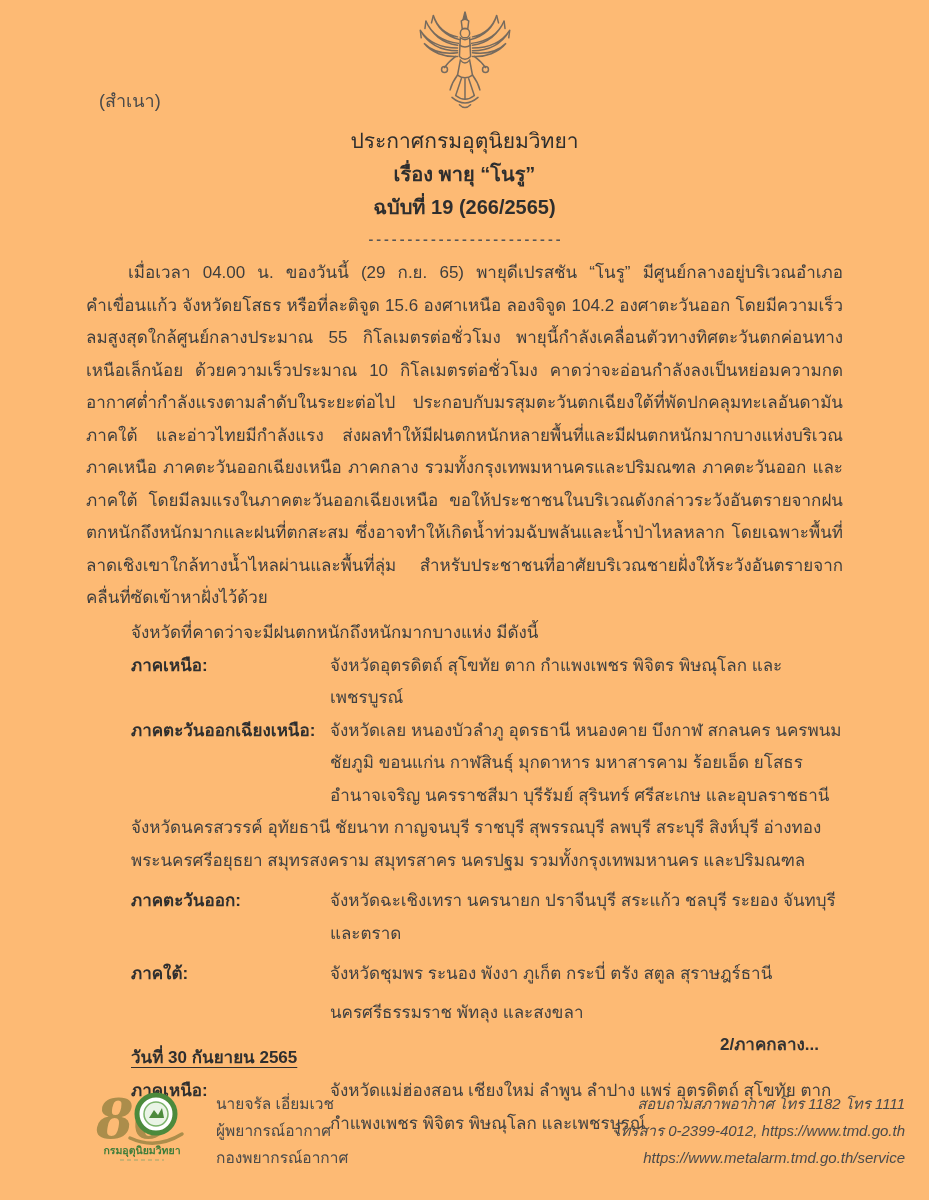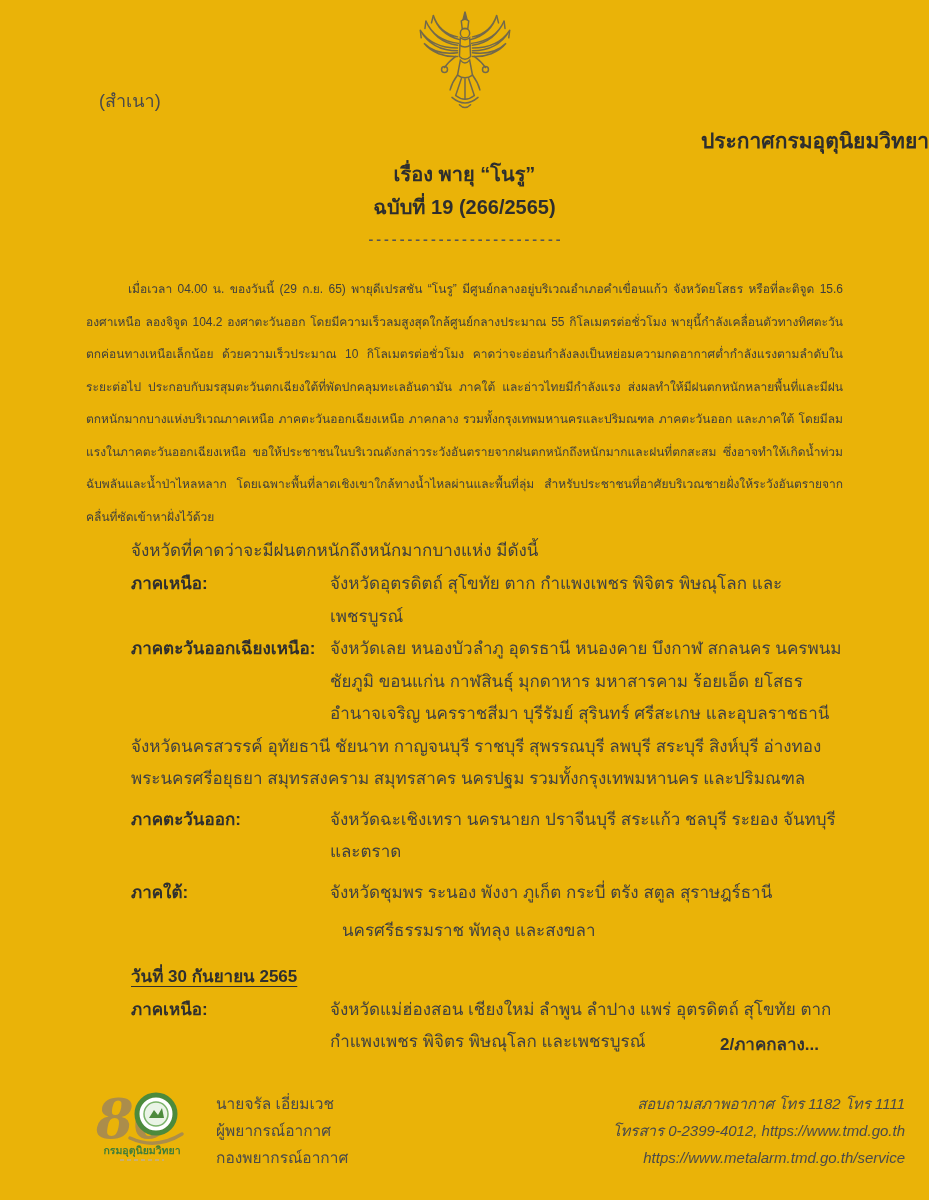--- a/index.html
+++ b/index.html
@@ -2,46 +2,46 @@
 <html lang="th"><head>
 <meta charset="utf-8">
 <style>
   * { margin:0; padding:0; box-sizing:border-box; }
   html,body { background:#ffffff; }
   body {
     width:929px; height:1200px; overflow:hidden;
     font-family:"Liberation Sans","DejaVu Sans",sans-serif;
     color:#3e3e3e;
   }
-  .page { position:relative; width:929px; height:1200px; background:#eab308; }
+  .page { position:relative; width:929px; height:1200px; background:#fdba74; }
 
   .copy-label {
     position:absolute; left:99px; top:86px;
     font-size:18px; color:#4a4a4a;
   }
 
   .garuda {
     position:absolute; left:50%; transform:translateX(-50%); top:8px;
     width:112px; height:108px; opacity:.82;
   }
 
   .header { padding-top:124px; text-align:center; }
-  .doc-title   { font-size:21px; font-weight:bold; color:#2e2e2e; line-height:34px;text-align:right; }
+  .doc-title   { font-size:21px; font-weight:normal; color:#2e2e2e; line-height:34px; }
   .doc-subject { font-size:20px; font-weight:bold; color:#2e2e2e; line-height:33px; }
   .doc-issue   { font-size:20px; font-weight:bold; color:#2e2e2e; line-height:33px; }
   .divider {
     display:block; margin-top:10px;
     font-size:13px; font-weight:bold; letter-spacing:0; color:#555;
     line-height:14px; font-family:"Liberation Mono","DejaVu Sans Mono",monospace;
   }
 
   .body-text { padding:0 86px; }
   .para {
-    margin-top:25px;
-    font-size:12px; line-height:32.5px; text-align:justify;
+    margin-top:9px;
+    font-size:17px; line-height:32.5px; text-align:justify;
     text-indent:42px; color:#3e3e3e;
   }
   .forecast-intro {
     margin-top:1px; padding-left:45px;
     font-size:17px; line-height:33px;
   }
 
   .date-heading {
     margin-top:2px; margin-left:45px;
     font-size:17px; font-weight:bold; color:#2f2f2f; line-height:33px;
@@ -50,21 +50,21 @@
   .region-table { margin-left:45px; margin-top:1px; }
   .region-row { display:flex; align-items:flex-start;justify-content:space-between; }
   .region-row.gap { margin-top:8px; }
   .region-label {
     flex:0 0 199px; font-size:17px; font-weight:bold; color:#2f2f2f;
     line-height:32.5px;
   }
   .region-value {
     flex:1; font-size:17px; color:#414141; line-height:32.5px;
   }
-  .region-value .second-line { margin-top:6px;margin-left:12px; }
+  .region-value .second-line { margin-top:6px; }
 
   .page-indicator {
     position:absolute; right:110px; top:1030px;
     font-size:17px; font-weight:bold; color:#333;
   }
 
   .footer {
     position:absolute; left:0; right:0; top:1086px;
     display:flex; justify-content:space-between;
     padding:0 24px 0 94px;

